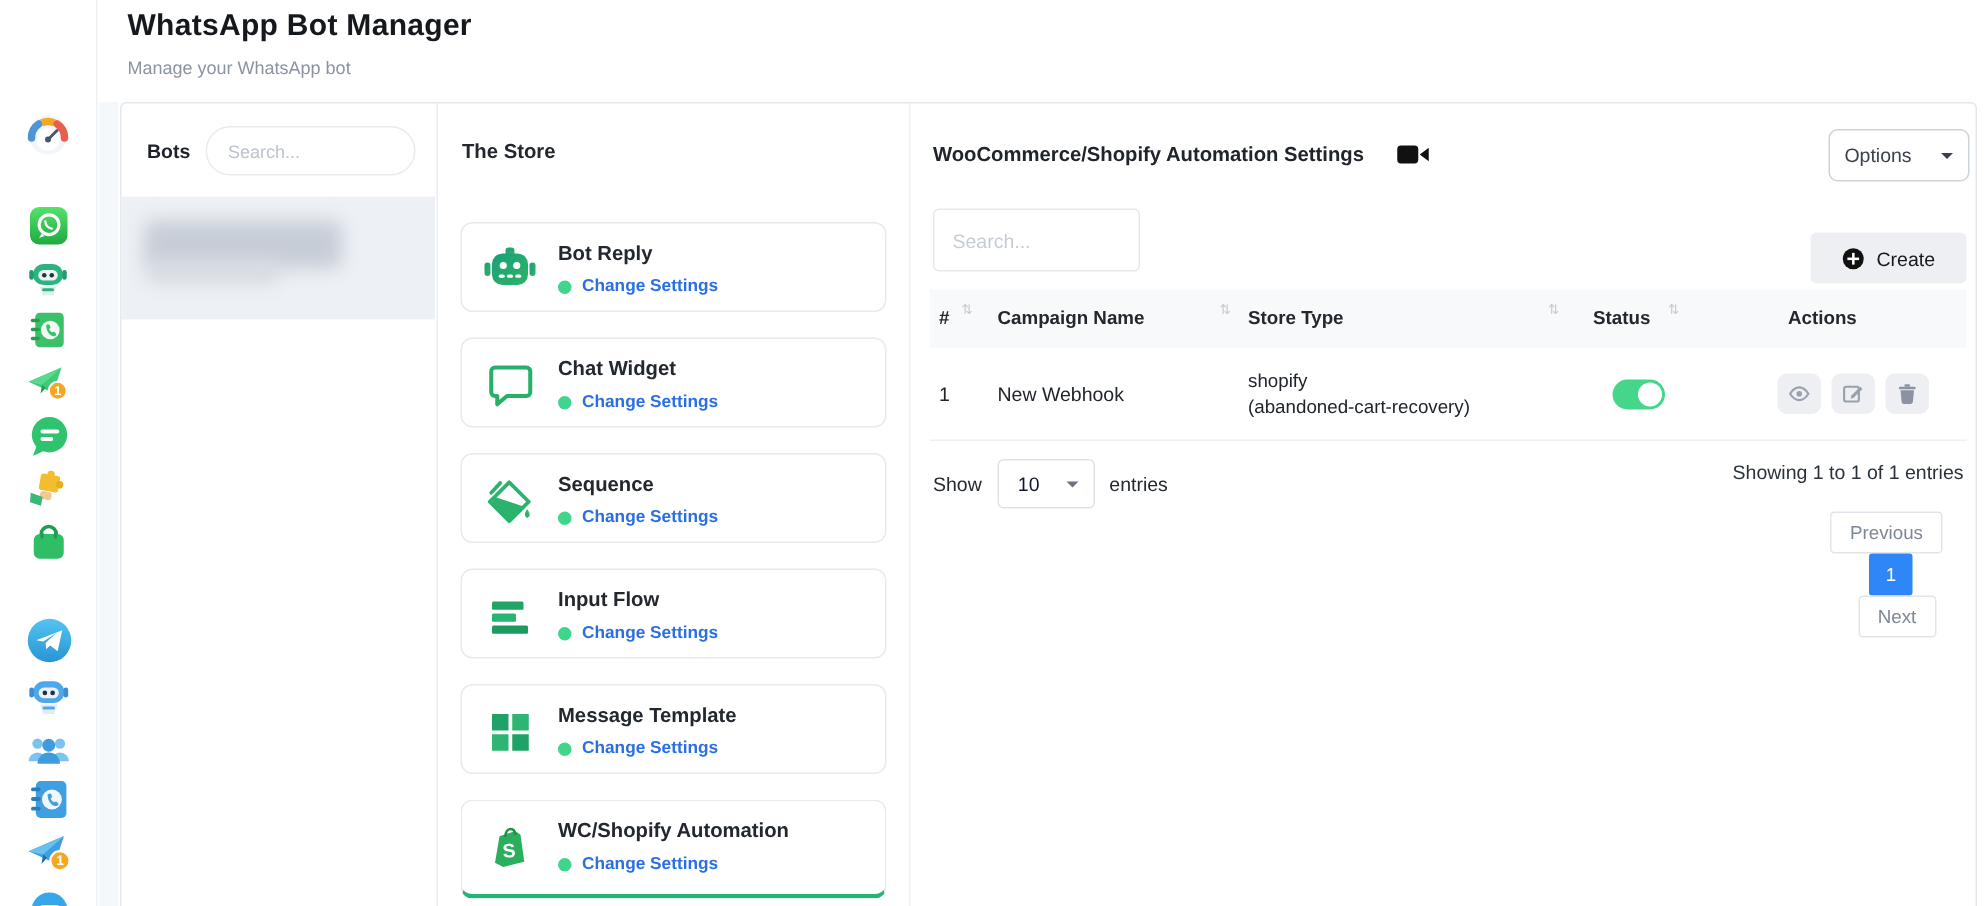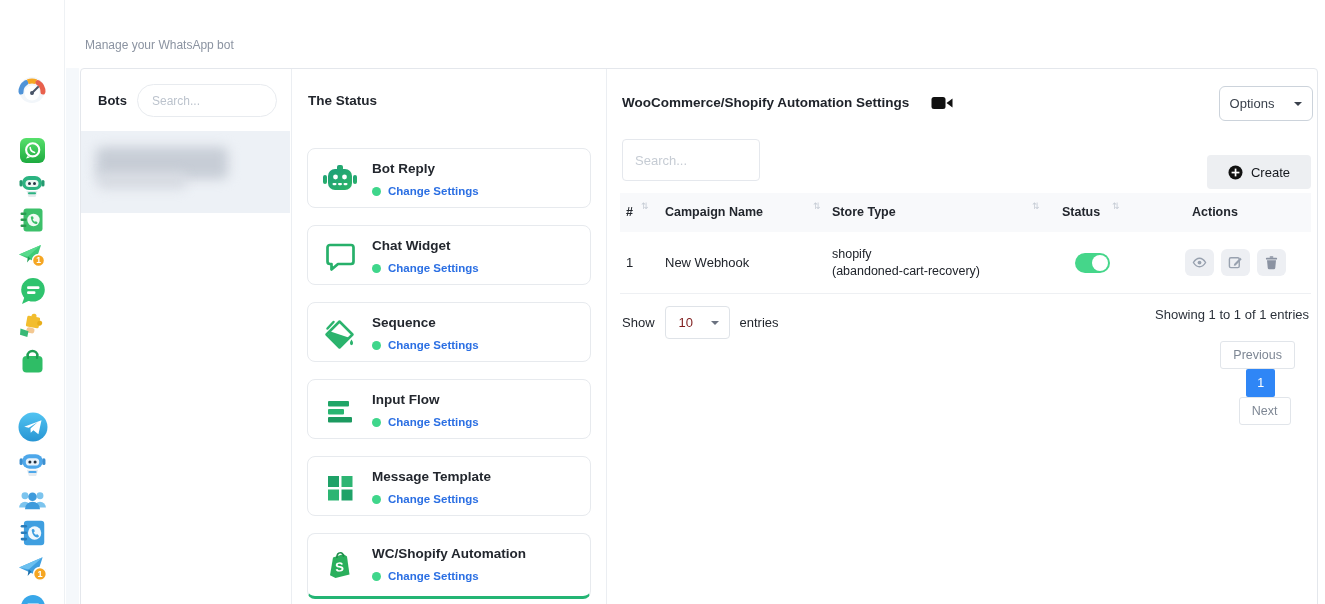--- a/index.html
+++ b/index.html
@@ -51,21 +51,21 @@
   .th { position:absolute; top:12px; }
   .sort { position:absolute; top:8px; font-size:9px; color:#c5cbd4; font-weight:400; }
   .tbl-row { position:absolute; left:13px; right:8px; top:163px; height:62px; border-bottom:1px solid #eef0f3; font-size:13px; color:#20242b; }
   .store2 { font-size:12.5px; line-height:17px; }
   .toggle { position:absolute; left:455px; top:21px; width:35px; height:20px; border-radius:10px; background:#45d68a; cursor:pointer; }
   .toggle .knob { position:absolute; right:2px; top:2px; width:16px; height:16px; border-radius:50%; background:#fff; }
   .actions { position:absolute; left:565px; top:17px; display:flex; gap:7px; }
   .abtn { width:29px; height:27px; background:#edeff3; border:none; border-radius:6px; display:flex; align-items:center; justify-content:center; cursor:pointer; }
 
   .show-row { position:absolute; left:15px; top:237px; display:flex; align-items:center; gap:10px; font-size:13px; color:#23272e; }
-  .select-box { width:65px; height:33px; border:1px solid #dfe3e8; border-radius:4px; display:flex; align-items:center; justify-content:space-between; padding:0 10px 0 13px; color:#7f1d1d; cursor:pointer; background:#fff; }
+  .select-box { width:65px; height:33px; border:1px solid #dfe3e8; border-radius:4px; display:flex; align-items:center; justify-content:space-between; padding:0 10px 0 13px; color:#0f172a; cursor:pointer; background:#fff; }
   .sel-caret { width:0; height:0; border-left:4px solid transparent; border-right:4px solid transparent; border-top:4px solid #6b7280; }
   .summary { position:absolute; right:10px; top:238px; font-size:13px; color:#2b313a; }
   .pager { position:absolute; right:10px; top:272px; display:flex; align-items:center;flex-direction:column; }
   .pg-btn { height:28px; padding:0 12px; background:#fff; border:1px solid #e1e5ea; border-radius:3px; font-size:12.5px; color:#7e8794; cursor:pointer; font-family:inherit; }
   .pg-prev { margin-right:14px; }
   .pg-cur { width:29px; height:28px; background:#2f86f6; color:#fff; border:none; border-radius:2px; font-size:12.5px; margin-right:8px; cursor:pointer; font-family:inherit; }
 </style>
 </head>
 <body>
 
@@ -210,35 +210,36 @@
     <div class="ri" style="top:592px;left:17px">
       <svg width="31" height="31" viewBox="0 0 31 31">
         <circle cx="16" cy="15" r="12" fill="#38a7e9"></circle>
         <rect x="10" y="11.5" width="12.5" height="2.7" rx="1.35" fill="#fff"></rect>
       </svg>
     </div>
   </div>
 
   <div class="gapstrip"></div>
 
+  <div class="hdr-title">WhatsApp Bot Manager</div>
   <div class="hdr-sub">Manage your WhatsApp bot</div>
 
   <div class="card">
 
     <div class="col-bots">
       <div class="bots-label">Bots</div>
       <input class="bots-search" placeholder="Search..." style="">
       <div class="bot-item">
         <div class="blurA"></div>
         <div class="blurB"></div>
       </div>
     </div>
 
     <div class="col-menu">
-      <div class="menu-title">The Status</div>
+      <div class="menu-title">The Store</div>
 
       <div class="mcard" style="top:79px">
         <span class="micon">
           <svg width="36" height="36" viewBox="0 0 36 36">
             <defs>
                 <linearGradient id="gr1" x1="0" y1="0" x2="1" y2="1">
                   <stop offset="0" stop-color="#1d9e7a"></stop>
                   <stop offset="1" stop-color="#2cb566"></stop>
                 </linearGradient>
               </defs>

